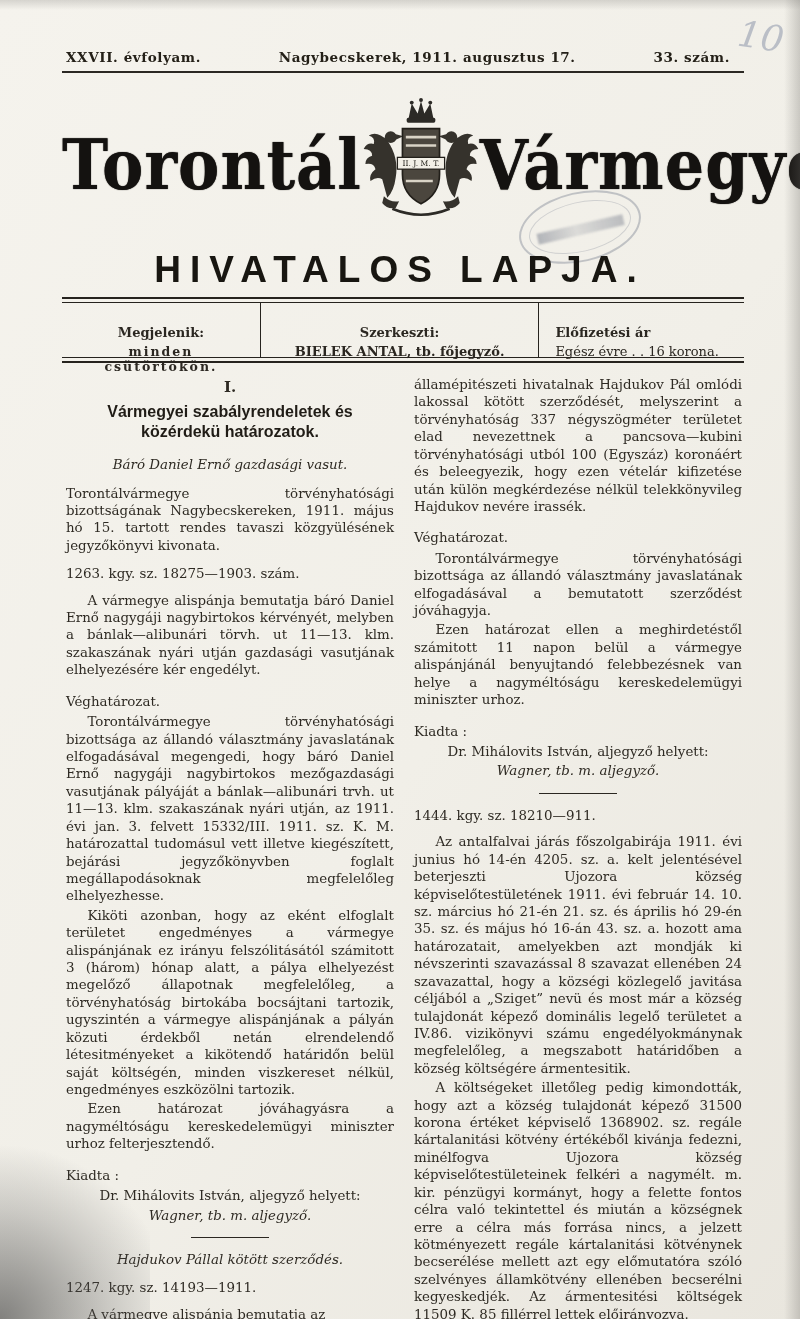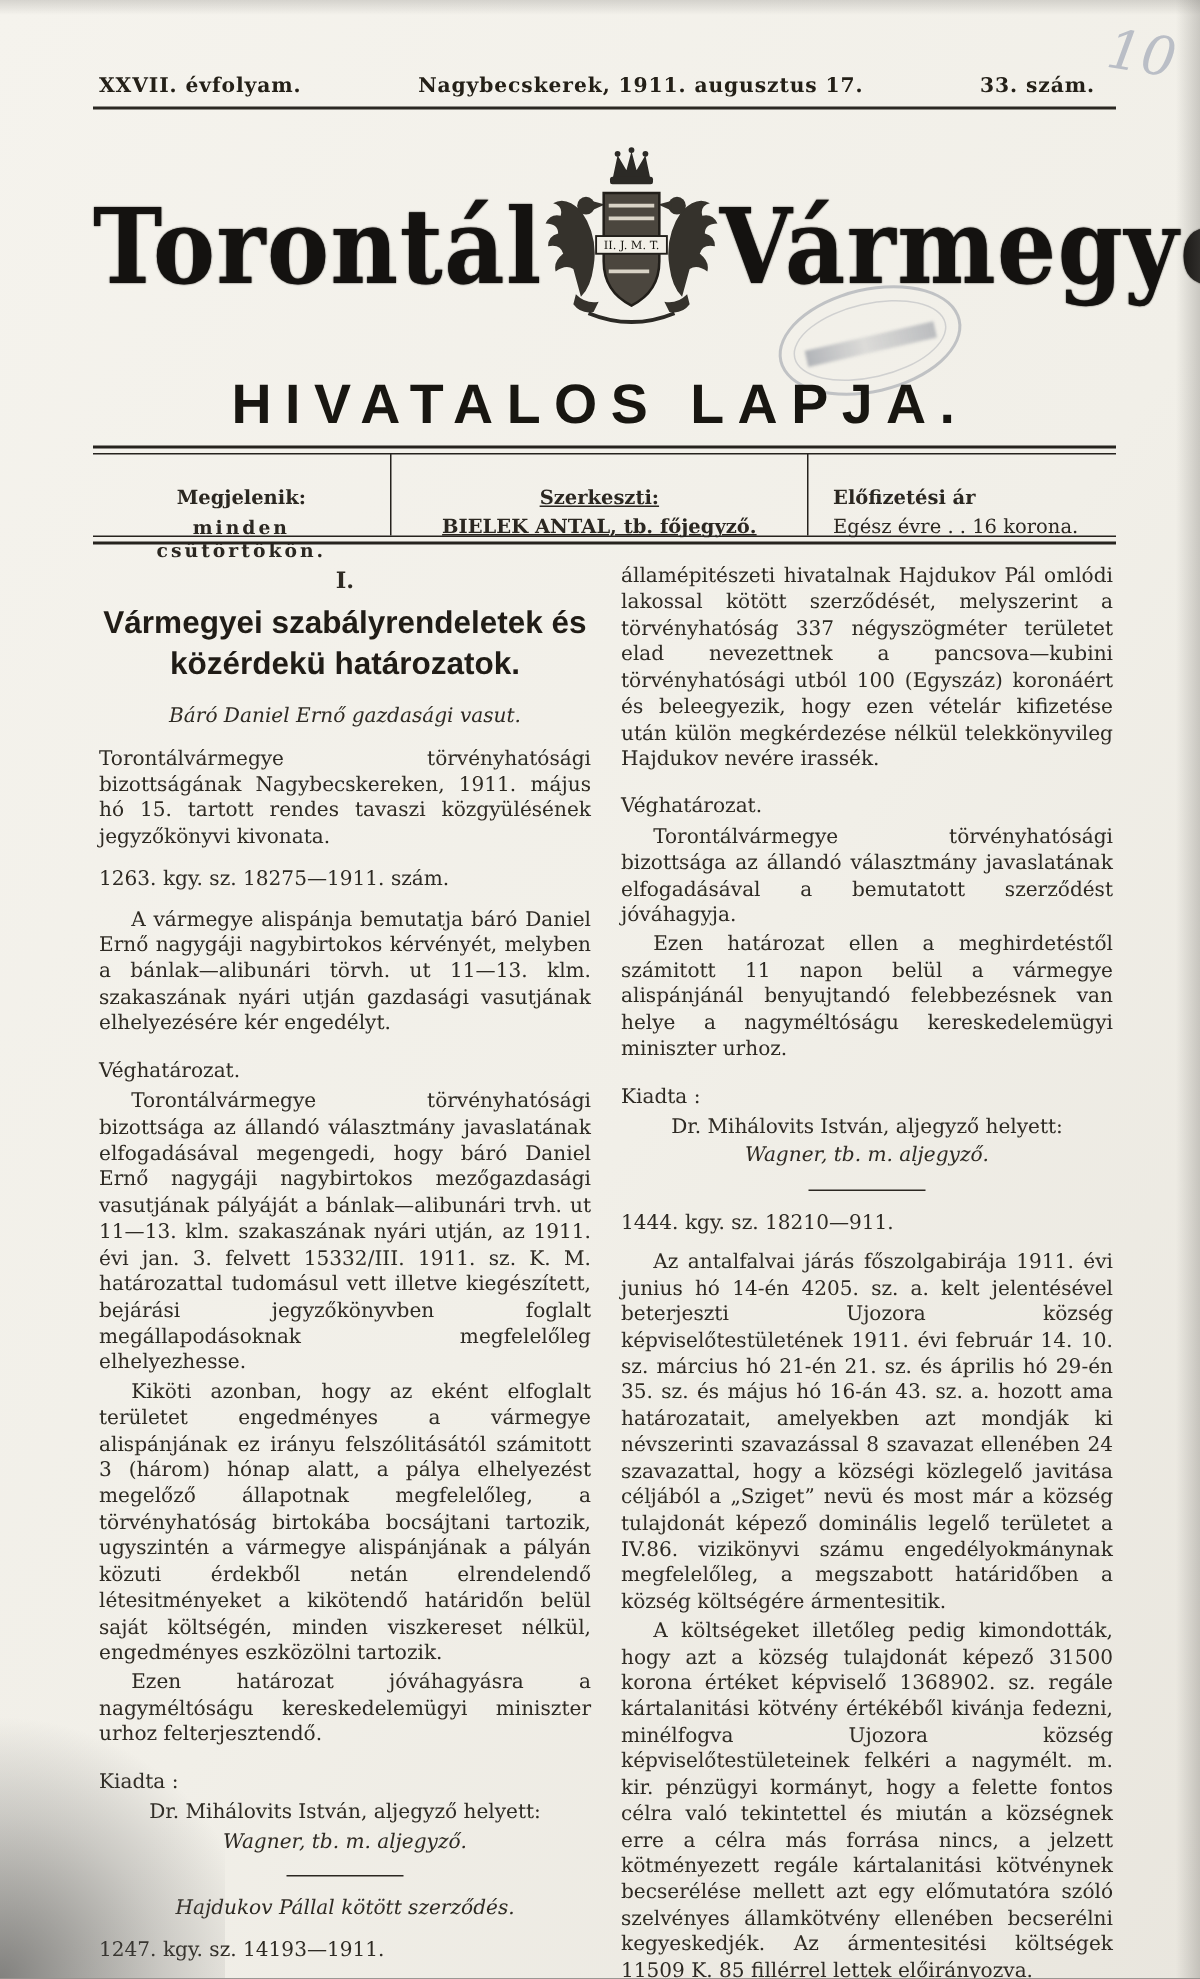--- a/index.html
+++ b/index.html
@@ -38,42 +38,42 @@
   .subtitle{position:absolute;top:249px;left:0;right:0;text-align:center;
     font-family:"Liberation Sans",sans-serif;font-weight:bold;font-size:37px;
     letter-spacing:9px;color:#181611;}
 
   
   .rule-a{position:absolute;top:297px;left:62px;right:56px;height:3px;border-top:2.5px solid #26231e;border-bottom:1px solid #26231e;}
   .rule-b{position:absolute;top:357px;left:62px;right:56px;height:3px;border-top:1px solid #26231e;border-bottom:2.5px solid #26231e;}
   .infobox{position:absolute;top:302px;left:62px;right:56px;height:55px;display:flex;font-size:13px;}
   .info-cell{padding:23px 8px 6px;box-sizing:border-box;text-align:center;}
   .info-cell.c1{width:29%;}
-  .info-cell.c2{width:41%;border-left:1.5px solid #26231e;border-right:1.5px solid #26231e;text-decoration:underline;}
+  .info-cell.c2{width:41%;border-left:1.5px solid #26231e;border-right:1.5px solid #26231e;}
   .info-cell.c3{width:30%;text-align:left;padding-left:16px;}
   .info-label{font-weight:bold;margin-bottom:4px;}
   .info-value{font-weight:bold;}
   .info-value.sp{letter-spacing:2px;font-size:12.5px;}
   .info-value.normal{font-weight:normal;}
 
   
   .cols{position:absolute;top:376px;left:66px;right:58px;display:flex;gap:20px;
     font-size:13.4px;line-height:1.3;color:#2e2a23;}
   .col{flex:1 1 0;min-width:0;}
 
   .blk{margin:0 0 2px;}
   .para{text-indent:1.6em;text-align:justify;}
   .para-ni{text-align:justify;}
   .ref{margin:11px 0 9px;}
   .center{text-align:left;margin:14px 0 3px;}
   .sig{text-align:center;}
   .sig.italic{font-style:italic;}
   .ititle{text-align:center;font-style:italic;margin:13px 0 11px;}
   .secnum{text-align:center;font-weight:bold;font-size:15px;margin:2px 0 4px;}
-  .sectitle{text-align:center;font-weight:bold;font-size:21px;line-height:1.3;
+  .sectitle{text-align:center;font-weight:bold;font-size:16px;line-height:1.3;
     font-family:"Liberation Sans",sans-serif;color:#201c16;margin:0 0 9px;}
   .hdiv{width:78px;border-top:1.5px solid #2b2721;margin:13px auto;}
 </style>
 </head>
 <body>
 
 <div class="page">
 
   <div class="hw-note">10</div>
 
@@ -143,21 +143,21 @@
     </div>
   </div>
   <div class="rule-b"></div>
 
   <div class="cols">
     <div class="col">
         <div class="blk secnum">I.</div>
         <div class="blk sectitle">Vármegyei szabályrendeletek és közérdekü határozatok.</div>
         <div class="blk ititle">Báró Daniel Ernő gazdasági vasut.</div>
         <div class="blk para-ni">Torontálvármegye törvényhatósági bizottságának Nagybecskereken, 1911. május hó 15. tartott rendes tavaszi közgyülésének jegyzőkönyvi kivonata.</div>
-        <div class="blk ref">1263. kgy. sz. 18275—1911. szám.</div>
+        <div class="blk ref">1263. kgy. sz. 18275—1903. szám.</div>
         <div class="blk para">A vármegye alispánja bemutatja báró Daniel Ernő nagygáji nagybirtokos kérvényét, melyben a bánlak—alibunári törvh. ut 11—13. klm. szakaszának nyári utján gazdasági vasutjának elhelyezésére kér engedélyt.</div>
         <div class="blk center">Véghatározat.</div>
         <div class="blk para">Torontálvármegye törvényhatósági bizottsága az állandó választmány javaslatának elfogadásával megengedi, hogy báró Daniel Ernő nagygáji nagybirtokos mezőgazdasági vasutjának pályáját a bánlak—alibunári trvh. ut 11—13. klm. szakaszának nyári utján, az 1911. évi jan. 3. felvett 15332/III. 1911. sz. K. M. határozattal tudomásul vett illetve kiegészített, bejárási jegyzőkönyvben foglalt megállapodásoknak megfelelőleg elhelyezhesse.</div>
         <div class="blk para">Kiköti azonban, hogy az eként elfoglalt területet engedményes a vármegye alispánjának ez irányu felszólitásától számitott 3 (három) hónap alatt, a pálya elhelyezést megelőző állapotnak megfelelőleg, a törvényhatóság birtokába bocsájtani tartozik, ugyszintén a vármegye alispánjának a pályán közuti érdekből netán elrendelendő létesitményeket a kikötendő határidőn belül saját költségén, minden viszkereset nélkül, engedményes eszközölni tartozik.</div>
         <div class="blk para">Ezen határozat jóváhagyásra a nagyméltóságu kereskedelemügyi miniszter urhoz felterjesztendő.</div>
         <div class="blk center">Kiadta :</div>
         <div class="blk sig">Dr. Mihálovits István, aljegyző helyett:</div>
         <div class="blk sig italic">Wagner, tb. m. aljegyző.</div>
         <div class="blk hdiv"></div>
         <div class="blk ititle">Hajdukov Pállal kötött szerződés.</div>

